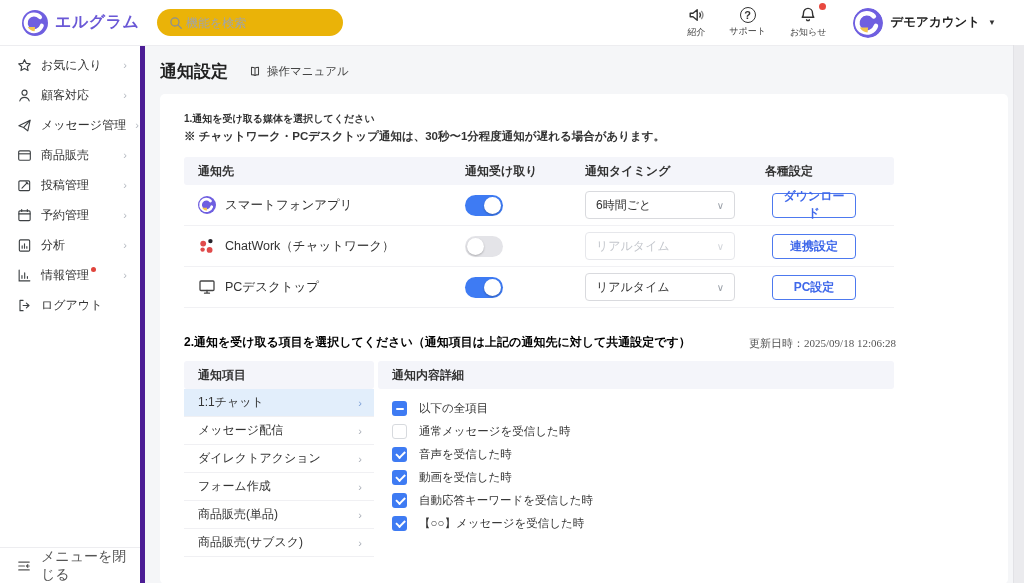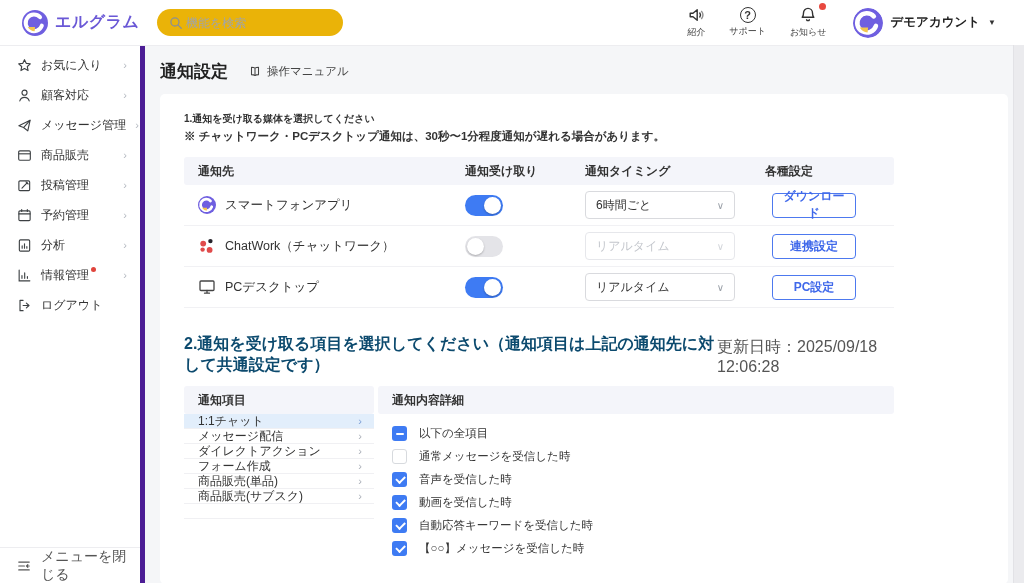--- a/index.html
+++ b/index.html
@@ -71,29 +71,29 @@
        font-size:12px;color:#333;box-sizing:border-box;cursor:pointer;}
   .sel .chev{color:#9aa0a8;font-size:10px;}
   .sel.disabled{color:#c3c6cc;border-color:#e6e7eb;cursor:default;}
   .sel.disabled .chev{color:#d2d5da;}
   .btn{width:84px;height:25px;margin-left:7px;border:1px solid #4d79ef;border-radius:4px;background:#fff;
        color:#3f68ea;font-size:12px;font-weight:bold;display:flex;align-items:center;justify-content:center;
        cursor:pointer;font-family:"Liberation Sans", sans-serif;}
 
   
   .sec2-head{display:flex;align-items:flex-end;justify-content:space-between;margin:26px 0 10px;width:712px;}
-  .sec2-head p{font-size:16px;font-weight:bold;color:#0c4a6e;margin:0;}
-  .updated{font-size:16px;color:#555;font-weight:normal;}
+  .sec2-head p{font-size:12px;font-weight:bold;color:#000000;margin:0;}
+  .updated{font-size:11px;color:#555;font-weight:normal;font-family:Liberation Serif, serif;}
 
   .t2{display:flex;gap:4px;width:710px;}
   .t2-left{width:190px;flex:none;}
   .t2-right{flex:1;}
   .t2-lh,.t2-rh{height:28px;background:#f4f5fa;display:flex;align-items:center;padding-left:14px;
                 font-size:12px;font-weight:bold;color:#333;border-radius:3px;box-sizing:border-box;}
-  .cat{height:15px;display:flex;align-items:center;justify-content:space-between;
+  .cat{height:28px;display:flex;align-items:center;justify-content:space-between;
        padding:0 12px 0 14px;font-size:12px;color:#333;border-bottom:1px solid #f0f0f3;
        box-sizing:border-box;cursor:pointer;background:#fff;}
   .cat .chev{color:#a9aeb8;font-size:11px;}
   .cat.selected{background:#e2eefb;}
   .cat.selected .chev{color:#7d9fd6;}
 
   .chk-list{padding:8px 0 0 14px;}
   .chk{height:23px;display:flex;align-items:center;gap:12px;font-size:11.5px;color:#333;}
   .cb{width:15px;height:15px;border-radius:3px;box-sizing:border-box;position:relative;flex:none;cursor:pointer;}
   .cb.off{border:1px solid #d7dade;background:#fff;}

